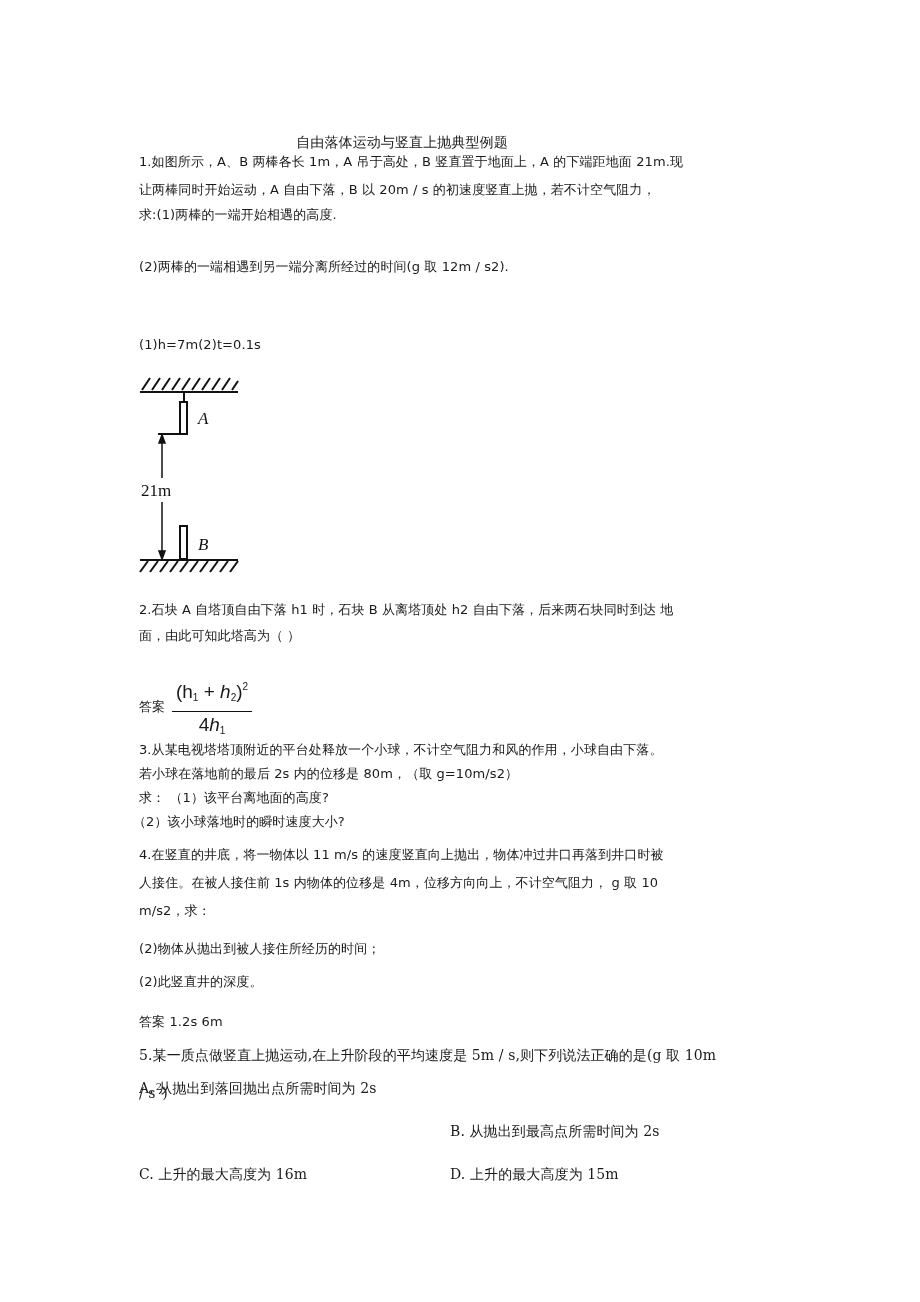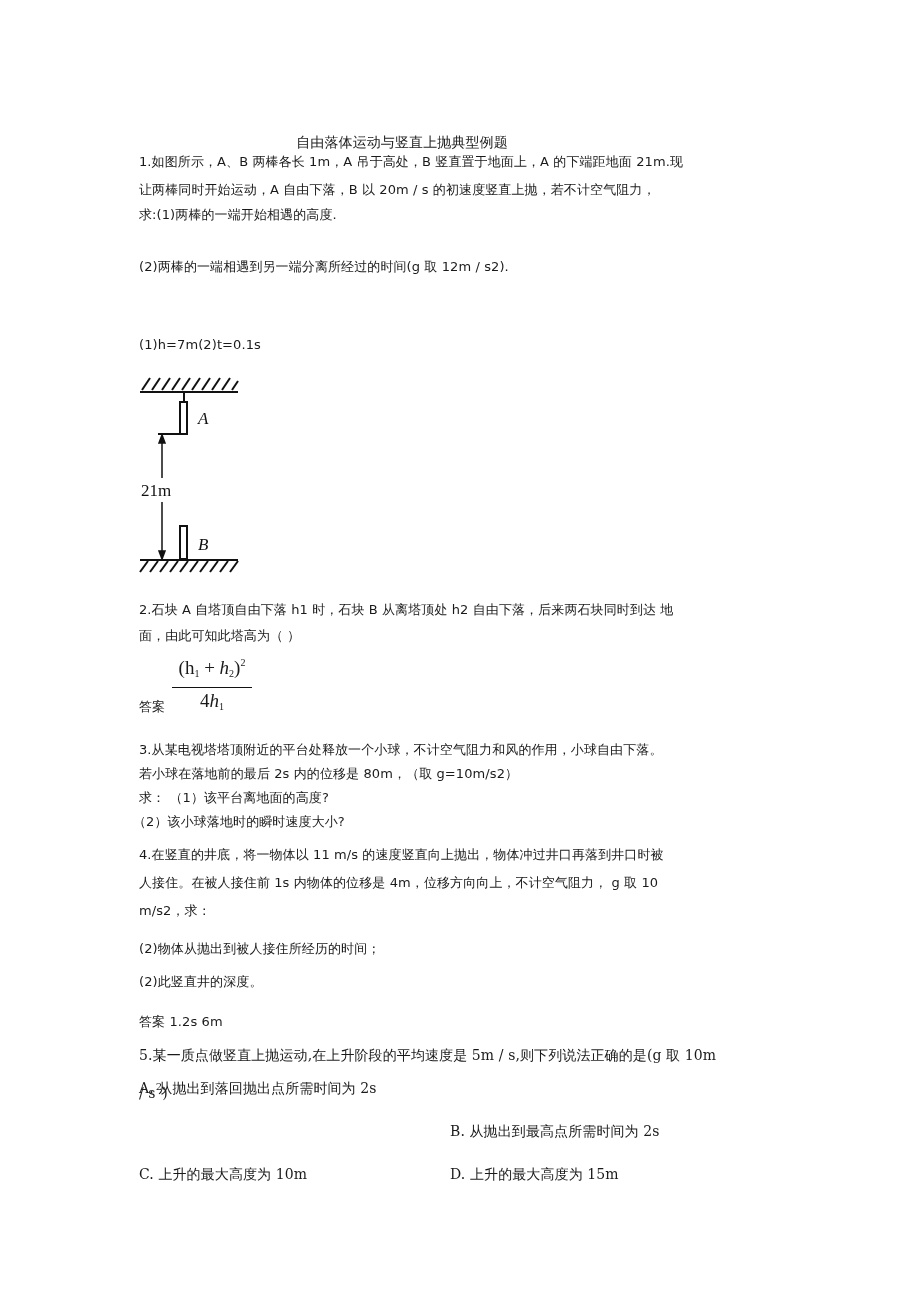--- a/index.html
+++ b/index.html
@@ -7,21 +7,21 @@
       width: 920px; height: 1302px; position: relative; overflow: hidden;
       font-family: "DejaVu Sans", "Liberation Sans", sans-serif;
       color: #1a1a1a;
     }
     .ln {
       position: absolute; left: 139px; white-space: nowrap;
       font-size: 13px; line-height: 18px; letter-spacing: 0.1px;
     }
     .serif { font-family: "DejaVu Serif", "Liberation Serif", serif; font-size: 14px; }
     .title { left: 0; width: 804px; text-align: center; top: 133px; font-size: 14px; }
-    .math { font-family: Liberation Serif, serif; }
+    .math { font-family: Liberation Sans, sans-serif; margin-top: 24px; }
     #diagram { position: absolute; left: 138px; top: 372px; }
     #formula { position: absolute; left: 172px; top: 652px; width: 80px; text-align: center; }
     #formula .num { font-size: 19px; line-height: 22px; border-bottom: 1px solid #111; padding: 0 2px 2px; }
     #formula .den { font-size: 19px; line-height: 22px; padding-top: 2px; }
     sub { font-size: 10px; vertical-align: -3px; }
     sup { font-size: 10px; vertical-align: 8px; }
     i { font-style: italic; }
   </style>
 </head>
 <body>
@@ -101,16 +101,16 @@
   <div class="ln" style="top:902px">m/s2，求：</div>
   <div class="ln" style="top:940px">(2)物体从抛出到被人接住所经历的时间；</div>
   <div class="ln" style="top:973px">(2)此竖直井的深度。</div>
   <div class="ln" style="top:1013px">答案 1.2s 6m</div>
 
   <div class="ln serif" style="top:1046px">5.某一质点做竖直上抛运动,在上升阶段的平均速度是 5m / s,则下列说法正确的是(g 取 10m</div>
   <div class="ln serif" style="top:1078px"><span> / s</span><sup>2</sup><span>)</span></div>
 
   <div class="ln serif" style="top:1079px">A.  从抛出到落回抛出点所需时间为 2s</div>
   <div class="ln serif" style="top:1122px; left:450px">B.  从抛出到最高点所需时间为 2s</div>
-  <div class="ln serif" style="top:1165px">C.  上升的最大高度为 10m</div>
+  <div class="ln serif" style="top:1165px">C.  上升的最大高度为 16m</div>
   <div class="ln serif" style="top:1165px; left:450px">D.  上升的最大高度为 15m</div>
 
 </div>
 
 </body></html>

